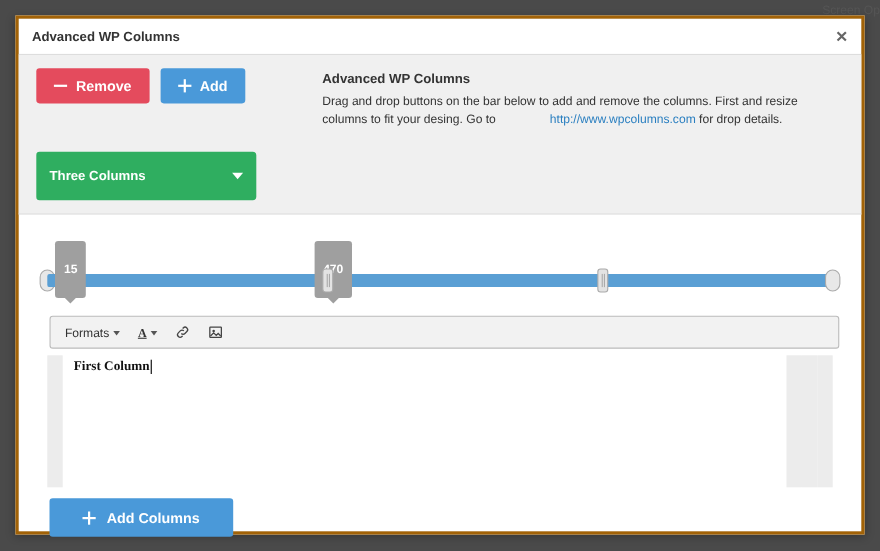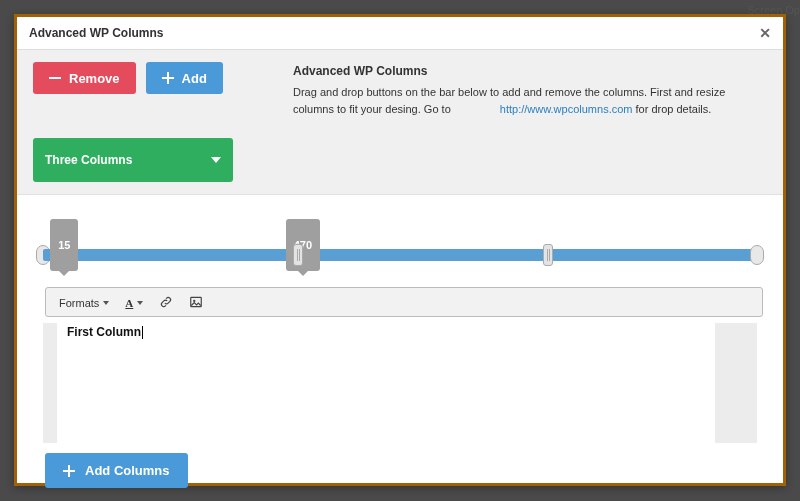--- a/index.html
+++ b/index.html
@@ -116,35 +116,35 @@
     display: inline-flex; align-items: center; gap: 4px;
     padding: 3px 6px; font-size: 11px; color: #333;
     border: 1px solid transparent; border-radius: 2px; cursor: pointer;
   }
   .caret-sm {
     width: 0; height: 0; border-left: 3px solid transparent;
     border-right: 3px solid transparent; border-top: 4px solid #555;
   }
   svg.icn { width: 14px; height: 14px; }
 
-  .columns-row { display: flex; gap: 0; margin: 0 6px; height: 120px; }
+  .columns-row { display: flex; gap: 0; margin: 0 6px; height: 120px; font-family: Liberation Serif, serif; }
   .gutter { width: 14px; background: #ececec; }
   .col {
     flex: 1; padding: 2px 10px; font-size: 12px; font-weight: bold; color: #111;
   }
   .col .caret-line {
     display: inline-block; border-right: 1px solid #000; height: 13px;
     vertical-align: middle; margin-left: 1px;
   }
 
   .footer-area { padding: 10px 16px 16px 8px; }
   .btn-add-columns {
     display: inline-flex; align-items: center; gap: 10px;
     background: #4a99d9; color: #fff; font-weight: bold; font-size: 13px;
-    border: none; border-radius: 3px; padding: 10px 18px; cursor: pointer;
+    border: none; border-radius: 3px; padding: 10px 30px; cursor: pointer;
   }
   .btn-add-columns .plus { width: 12px; height: 12px; position: relative; }
   .btn-add-columns .plus::before { content:""; position:absolute; left:5px; top:0; width:2px; height:12px; background:#fff; }
   .btn-add-columns .plus::after  { content:""; position:absolute; left:0; top:5px; width:12px; height:2px; background:#fff; }
 </style>
 </head>
 <body>
 
 <div class="screen-options">Screen Op</div>
 

